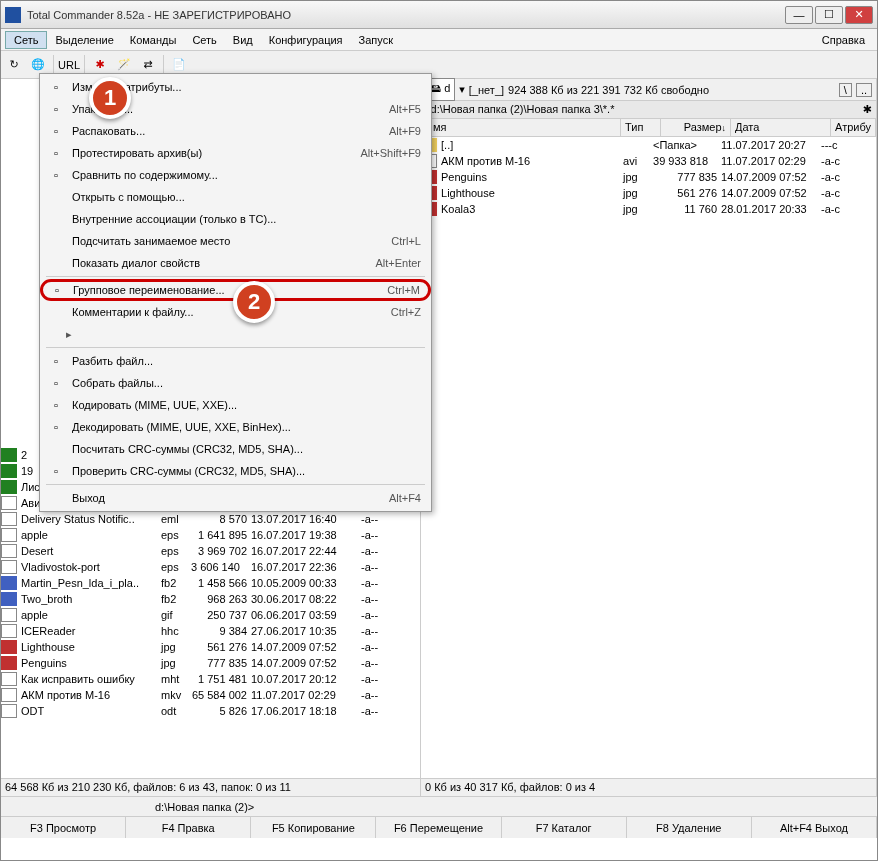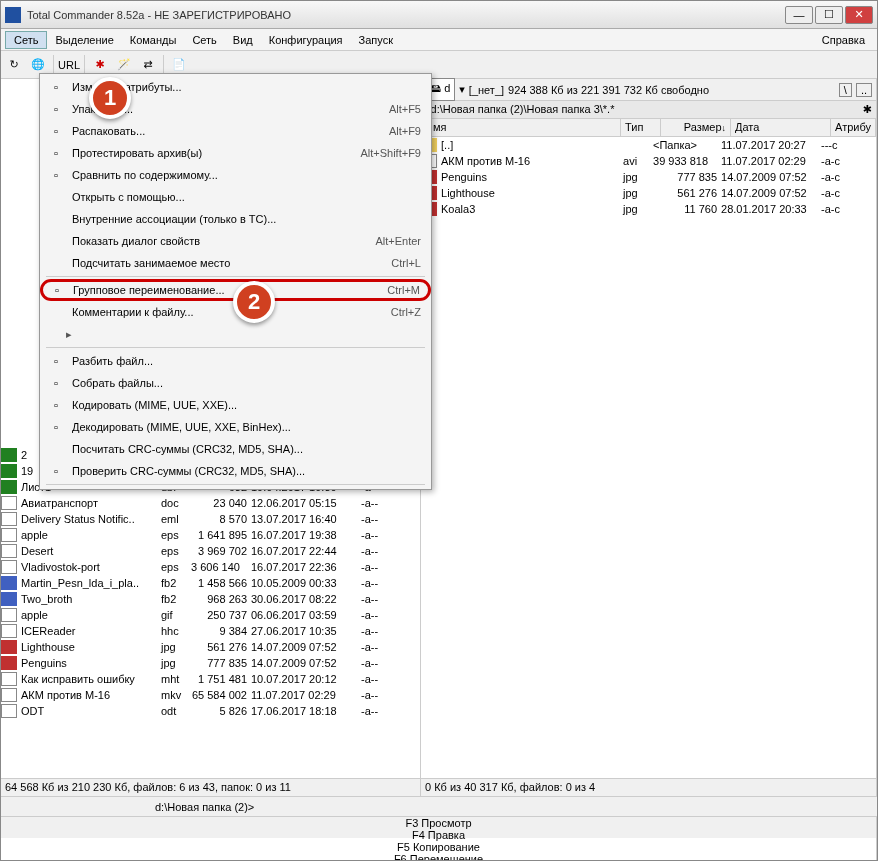--- a/index.html
+++ b/index.html
@@ -24,21 +24,21 @@
 .path-bar { height: 18px; background: #e8e8e8; border-bottom: 1px solid #ccc; padding: 2px 4px; display: flex; }
 .path-text { flex: 1; }
 .headers { display: flex; background: #f0f0f0; border-bottom: 1px solid #ccc; height: 18px; }
 .hdr { border-right: 1px solid #ccc; padding: 2px 4px; font-size: 11px; overflow: hidden; white-space: nowrap; }
 .file-list { flex: 1; overflow: hidden; background: #fff; }
 .file-row { display: flex; height: 16px; align-items: center; }
 .file-icon { width: 16px; height: 14px; margin-right: 2px; flex-shrink: 0; display: inline-block; }
 .cell { overflow: hidden; white-space: nowrap; padding: 0 2px; }
 .status-bar { height: 18px; background: #f0f0f0; border-top: 1px solid #ccc; padding: 2px 4px; font-size: 11px; }
 .cmdline { height: 20px; background: #f0f0f0; display: flex; align-items: center; padding: 2px 4px; border-top: 1px solid #ccc; }
-.fkeys { height: 22px; display: flex; background: #f0f0f0; border-top: 1px solid #ccc; flex-direction: column; }
+.fkeys { height: 22px; display: flex; background: #f0f0f0; border-top: 1px solid #ccc; }
 .fkey { flex: 1; border-right: 1px solid #ccc; display: flex; align-items: center; justify-content: center; }
 .dropdown { position: absolute; left: 38px; top: 72px; width: 393px; background: #f4f4f4; border: 1px solid #999; box-shadow: 2px 2px 6px rgba(0,0,0,0.3); z-index: 100; padding: 2px; }
 .dd-item { display: flex; align-items: center; height: 22px; padding: 0 4px; cursor: default; }
 .dd-icon { width: 20px; display: flex; justify-content: center; }
 .dd-label { flex: 1; padding-left: 6px; }
 .dd-shortcut { color: #555; padding-right: 4px; }
 .dd-sep { height: 1px; background: #ccc; margin: 2px 4px; }
 .dd-highlighted { position: relative; border: 3px solid #c00; border-radius: 12px; margin: 0 -2px; }
 .callout { position: absolute; width: 42px; height: 42px; background: #d04020; border: 4px solid #fff; border-radius: 50%; color: #fff; font-size: 22px; font-weight: bold; display: flex; align-items: center; justify-content: center; box-shadow: 0 2px 4px rgba(0,0,0,0.4); z-index: 200; }
 .ic-doc { background: #fff; border: 1px solid #888; }
@@ -341,28 +341,28 @@
       <span class="dd-label">Открыть с помощью...</span>
       <span class="dd-shortcut"></span>
     </div>
     <div class="dd-item">
       <span class="dd-icon"></span>
       <span class="dd-label">Внутренние ассоциации (только в TC)...</span>
       <span class="dd-shortcut"></span>
     </div>
     <div class="dd-item">
       <span class="dd-icon"></span>
+      <span class="dd-label">Подсчитать занимаемое место</span>
+      <span class="dd-shortcut">Ctrl+L</span>
+    </div>
+    <div class="dd-item">
+      <span class="dd-icon"></span>
       <span class="dd-label">Показать диалог свойств</span>
       <span class="dd-shortcut">Alt+Enter</span>
     </div>
-    <div class="dd-item">
-      <span class="dd-icon"></span>
-      <span class="dd-label">Подсчитать занимаемое место</span>
-      <span class="dd-shortcut">Ctrl+L</span>
-    </div>
     <div class="dd-sep"></div>
     <div class="dd-item dd-highlighted">
       <span class="dd-icon">▫</span>
       <span class="dd-label">Групповое переименование...</span>
       <span class="dd-shortcut">Ctrl+M</span>
     </div>
     <div class="dd-item">
       <span class="dd-icon"></span>
       <span class="dd-label">Комментарии к файлу...</span>
       <span class="dd-shortcut">Ctrl+Z</span>
@@ -396,16 +396,21 @@
       <span class="dd-icon"></span>
       <span class="dd-label">Посчитать CRC-суммы (CRC32, MD5, SHA)...</span>
       <span class="dd-shortcut"></span>
     </div>
     <div class="dd-item">
       <span class="dd-icon">▫</span>
       <span class="dd-label">Проверить CRC-суммы (CRC32, MD5, SHA)...</span>
       <span class="dd-shortcut"></span>
     </div>
     <div class="dd-sep"></div>
+    <div class="dd-item">
+      <span class="dd-icon"></span>
+      <span class="dd-label">Выход</span>
+      <span class="dd-shortcut">Alt+F4</span>
+    </div>
   </div>
 
 <div class="callout" style="left:88px;top:76px">1</div>
 <div class="callout" style="left:232px;top:280px">2</div>
 
 </body></html>

